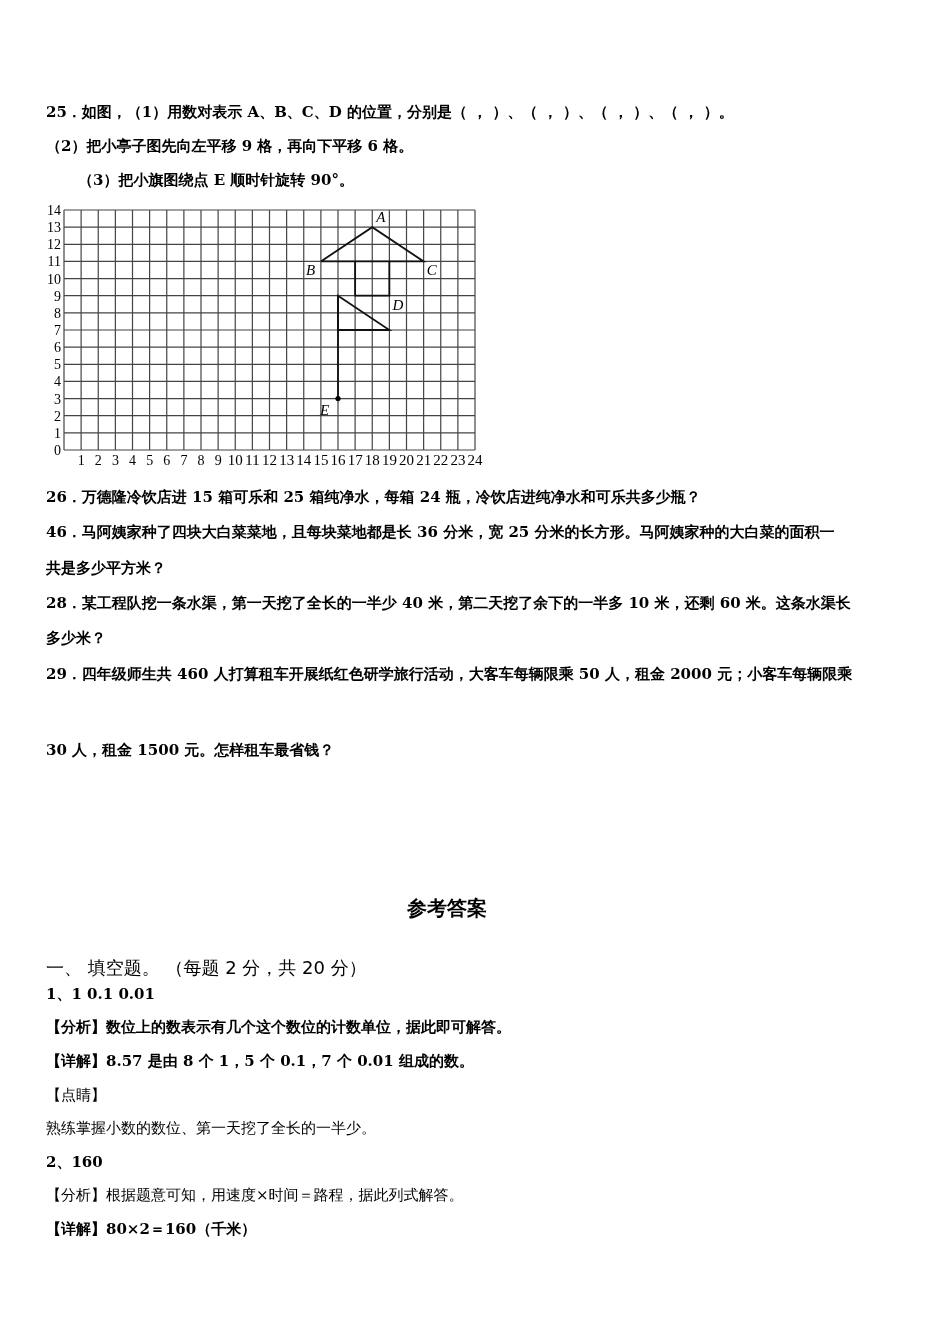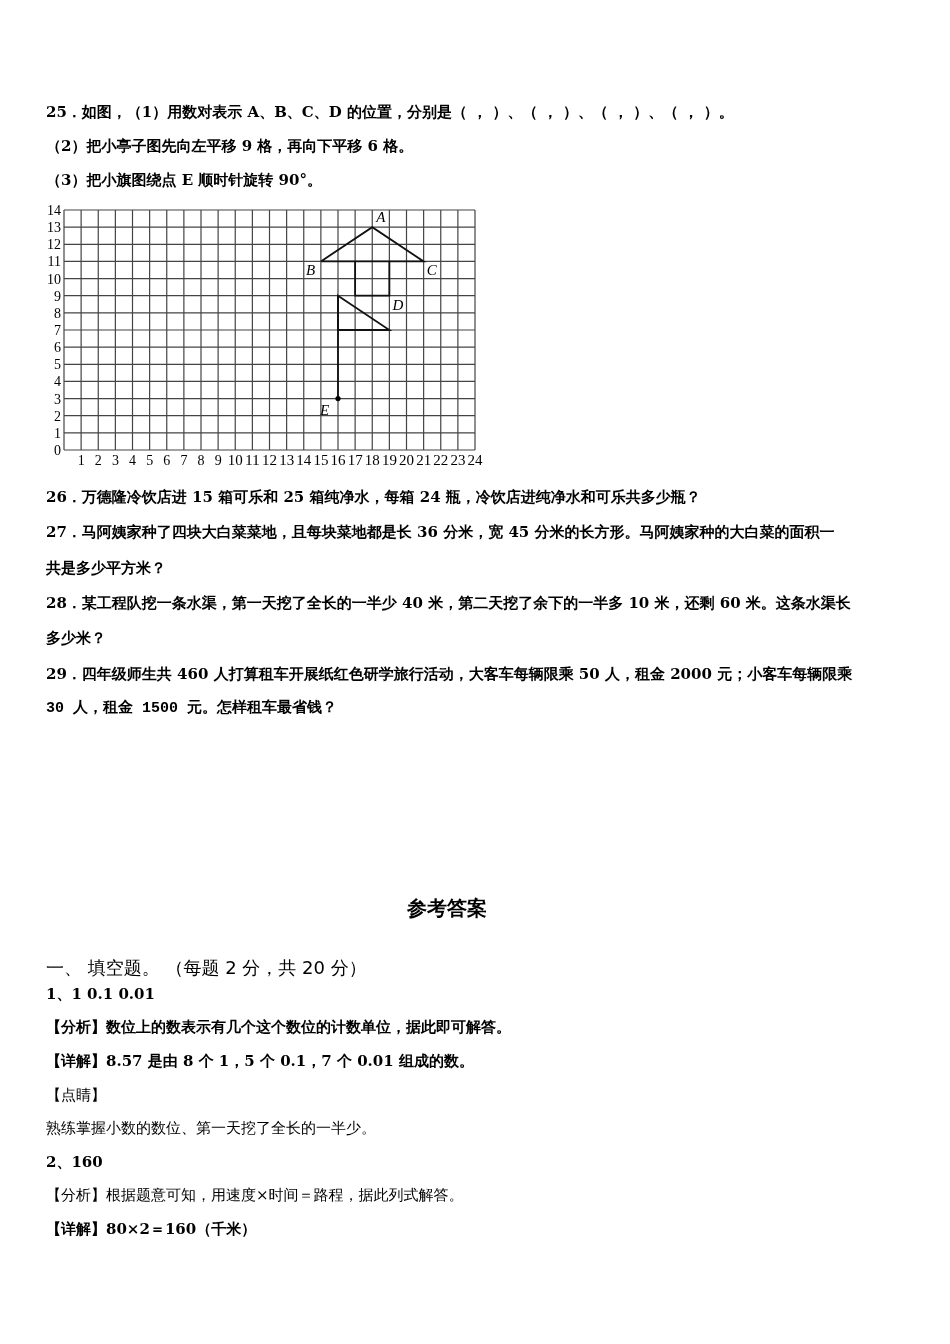--- a/index.html
+++ b/index.html
@@ -49,21 +49,21 @@
     }
     svg text {
       font-family: "Liberation Serif", "DejaVu Serif", serif;
     }
   </style>
 </head>
 <body>
 
 <div class="line" style="top:102px;text-align:right;">25．如图，（1）用数对表示 A、B、C、D 的位置，分别是（ ， ）、（ ， ）、（ ， ）、（ ， ）。</div>
 <div class="line" style="top:136px;">（2）把小亭子图先向左平移 9 格，再向下平移 6 格。</div>
-<div class="line" style="top:170px;">（3）把小旗图绕点 E 顺时针旋转 90°。</div>
+<div class="line" style="top:170px;margin-left:32px;">（3）把小旗图绕点 E 顺时针旋转 90°。</div>
 
 <div id="grid-figure">
   <svg id="grid-svg" width="460" height="275" viewBox="0 0 460 275" xmlns="http://www.w3.org/2000/svg">
     <g id="grid-lines">
         <line x1="24" y1="250" x2="24" y2="10" stroke="#444" stroke-width="1.2"></line>
         <line x1="41.125" y1="250" x2="41.125" y2="10" stroke="#444" stroke-width="1.2"></line>
         <line x1="58.25" y1="250" x2="58.25" y2="10" stroke="#444" stroke-width="1.2"></line>
         <line x1="75.375" y1="250" x2="75.375" y2="10" stroke="#444" stroke-width="1.2"></line>
         <line x1="92.5" y1="250" x2="92.5" y2="10" stroke="#444" stroke-width="1.2"></line>
         <line x1="109.625" y1="250" x2="109.625" y2="10" stroke="#444" stroke-width="1.2"></line>
@@ -156,26 +156,26 @@
         <text x="336.25" y="22.14285714285714" font-size="15" font-style="italic" fill="#000">A</text>
         <text x="265.875" y="75.42857142857144" font-size="15" font-style="italic" fill="#000">B</text>
         <text x="386.625" y="75.42857142857144" font-size="15" font-style="italic" fill="#000">C</text>
         <text x="352.375" y="109.71428571428572" font-size="15" font-style="italic" fill="#000">D</text>
         <text x="280" y="214.57142857142856" font-size="15" font-style="italic" fill="#000">E</text>
       </g>
   </svg>
 </div>
 
 <div class="line" style="top:487px;">26．万德隆冷饮店进 15 箱可乐和 25 箱纯净水，每箱 24 瓶，冷饮店进纯净水和可乐共多少瓶？</div>
-<div class="line" style="top:522px;">27．马阿姨家种了四块大白菜菜地，且每块菜地都是长 36 分米，宽 45 分米的长方形。马阿姨家种的大白菜的面积一</div>
+<div class="line" style="top:522px;">46．马阿姨家种了四块大白菜菜地，且每块菜地都是长 36 分米，宽 25 分米的长方形。马阿姨家种的大白菜的面积一</div>
 <div class="line" style="top:558px;">共是多少平方米？</div>
 <div class="line" style="top:593px;">28．某工程队挖一条水渠，第一天挖了全长的一半少 40 米，第二天挖了余下的一半多 10 米，还剩 60 米。这条水渠长</div>
 <div class="line" style="top:628px;">多少米？</div>
 <div class="line" style="top:664px;">29．四年级师生共 460 人打算租车开展纸红色研学旅行活动，大客车每辆限乘 50 人，租金 2000 元；小客车每辆限乘</div>
-<div class="line" style="top:699px;font-family:Liberation Mono, monospace;">30 人，租金 1500 元。怎样租车最省钱？</div>
+<div class="line" style="top:740px;">30 人，租金 1500 元。怎样租车最省钱？</div>
 
 <div class="answers-title">参考答案</div>
 
 <div class="line section-heading" style="top:958px;">一、  填空题。 （每题 2 分，共 20  分）</div>
 <div class="line" style="top:984px;">1、1    0.1    0.01</div>
 <div class="line normal" style="top:1017px;font-weight:bold;">【分析】数位上的数表示有几个这个数位的计数单位，据此即可解答。</div>
 <div class="line" style="top:1051px;">【详解】8.57 是由 8 个 1，5 个 0.1，7 个 0.01 组成的数。</div>
 <div class="line normal" style="top:1085px;">【点睛】</div>
 <div class="line normal" style="top:1118px;">熟练掌握小数的数位、第一天挖了全长的一半少。</div>
 <div class="line" style="top:1152px;">2、160</div>

